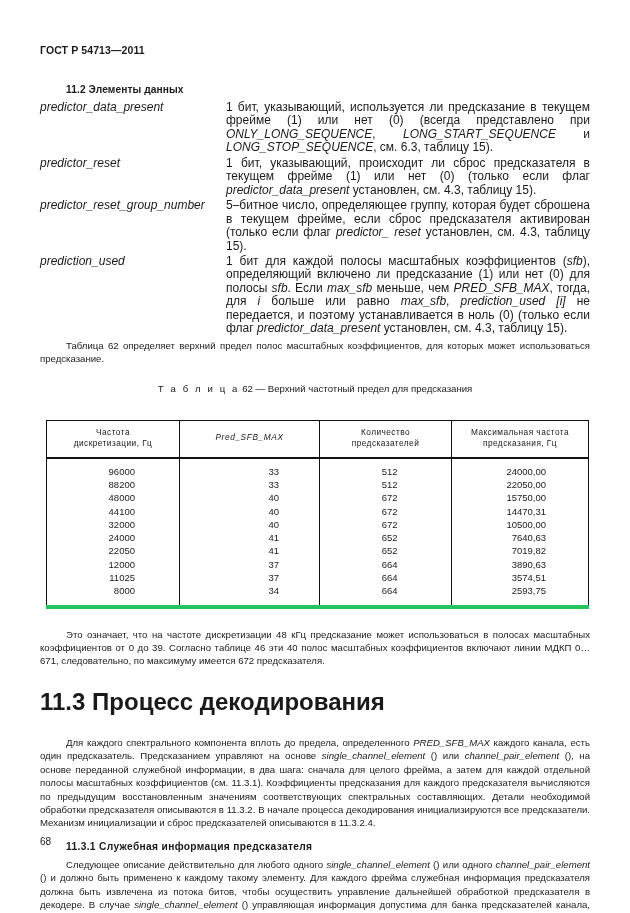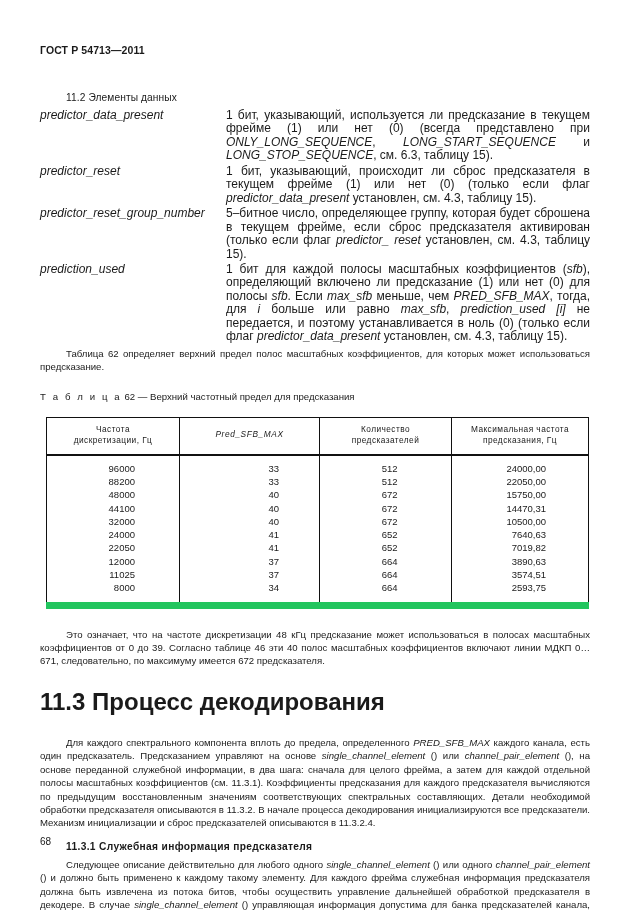--- a/index.html
+++ b/index.html
@@ -36,22 +36,22 @@
   
   .content {
     position: absolute;
     top: 76px;
     left: 40px;
     width: 550px;
   }
 
   h2.sec {
     font-size: 10.2px;
-    font-weight: normal;
-    margin: 16px 0 6px 0;
+    font-weight: bold;
+    margin: 8px 0 6px 0;
     padding-left: 26px;
     letter-spacing: 0.1px;
   }
   h3.sec3 {
     font-size: 10.2px;
     font-weight: bold;
     margin: 11px 0 6px 0;
     padding-left: 26px;
     letter-spacing: 0.35px;
   }
@@ -88,22 +88,23 @@
     line-height: 13.45px;
     margin: 2px 0 0 0;
     text-align: justify;
     text-justify: inter-word;
     text-indent: 26px;
   }
 
   
   .tbl-caption {
     font-size: 9.6px;
-    margin: 16px 0 14px 0;
+    margin: 16px 0 25px 0;
     line-height: 13px;
+    text-align: center;
   }
   .tbl-caption .tword { letter-spacing: 2.1px; }
 
   
   table.data {
     border-collapse: collapse;
     width: 542px;
     margin: 0 0 0 6px;
     table-layout: fixed;
   }
@@ -127,21 +128,21 @@
   }
   table.data tbody tr:first-child td { padding-top: 6px; }
   table.data tbody tr:last-child td { padding-bottom: 7px; }
   table.data tbody td {
     font-size: 9.5px;
     line-height: 13.3px;
     padding: 0 4px;
   }
   table.data tbody {
     border-top: 2px solid #111;
-    border-bottom: 7px solid #22c55e;
+    border-bottom: 4px solid #22c55e;
   }
   
   .numbox {
     display: inline-block;
     text-align: right;
     min-width: 44px;
   }
   .numbox.w2 { min-width: 18px; margin-left: 41px; }
   .numbox.w3 { min-width: 24px; }
   .numbox.w5 { min-width: 52px; }

